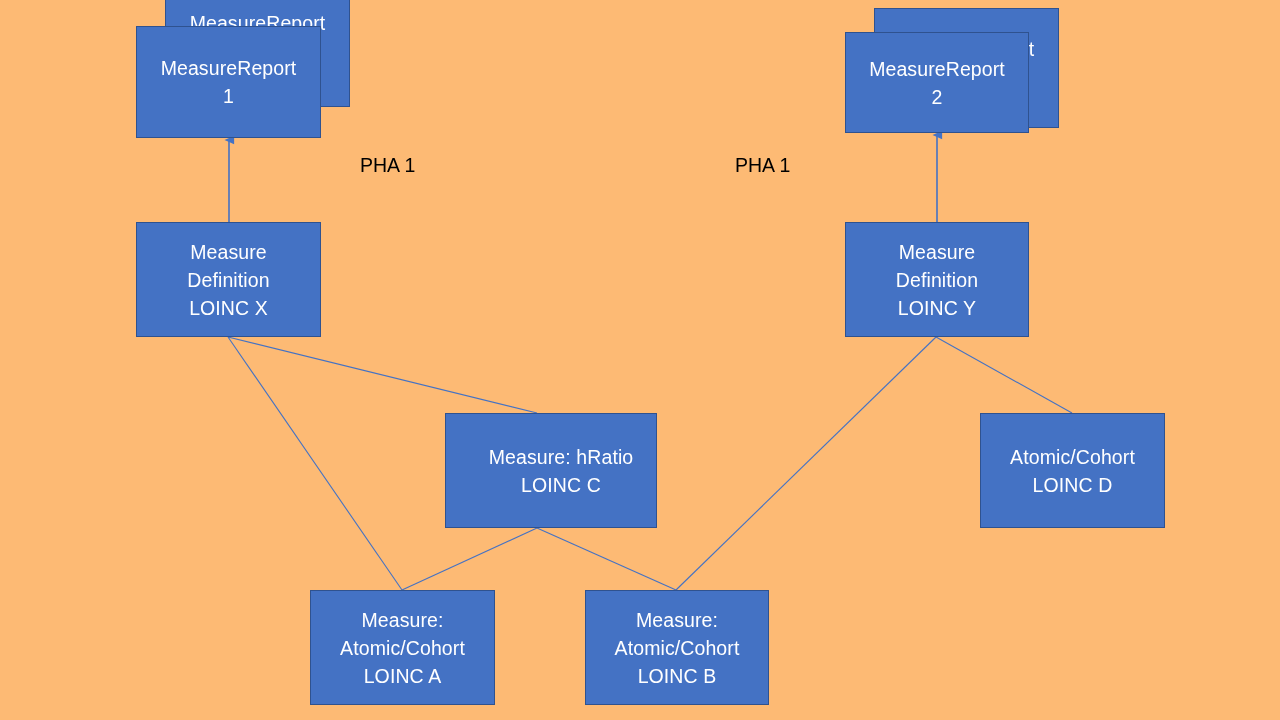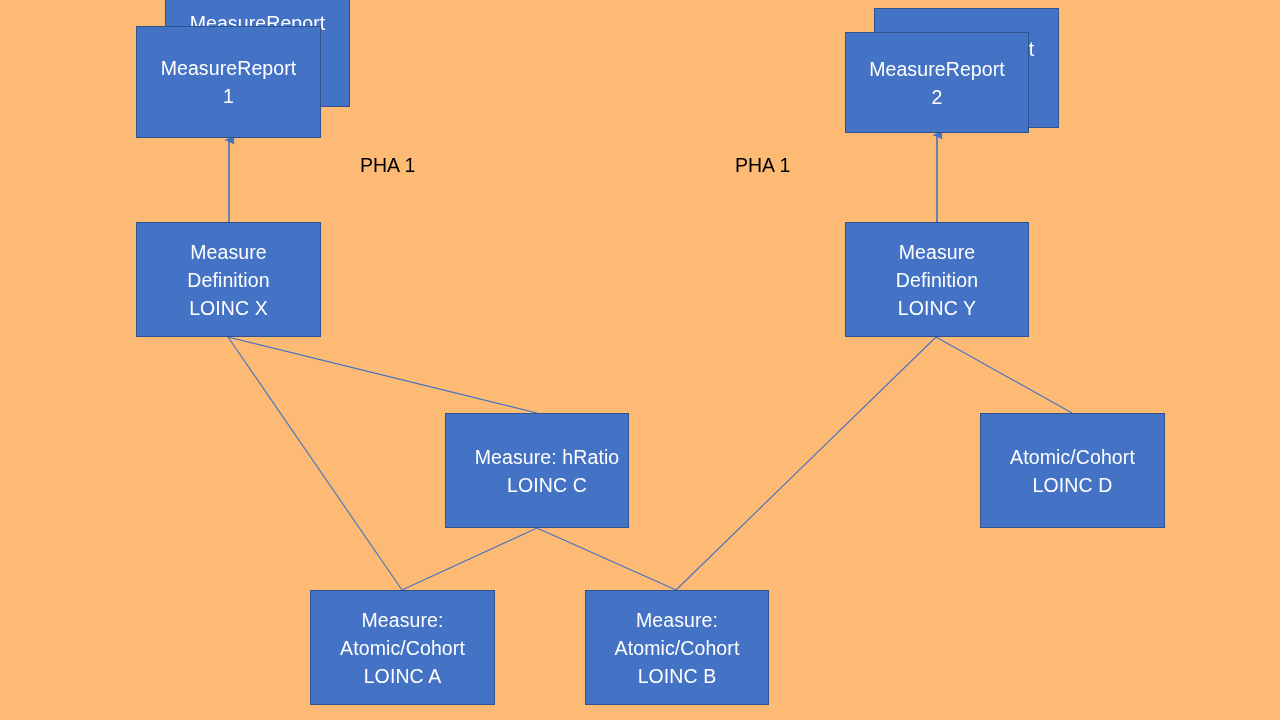--- a/index.html
+++ b/index.html
@@ -60,21 +60,21 @@
     white-space: nowrap;
     z-index: 4;
   }
   
   #report1-back   { left: 165px; top: -18px;  width: 185px; height: 125px; }
   #report1-front  { left: 136px; top: 26px;   width: 185px; height: 112px; }
   #report2-back   { left: 874px; top: 8px;    width: 185px; height: 120px; }
   #report2-front  { left: 845px; top: 32px;   width: 184px; height: 101px; }
   #measure-def-x  { left: 136px; top: 222px;  width: 185px; height: 115px; }
   #measure-def-y  { left: 845px; top: 222px;  width: 184px; height: 115px; }
-  #measure-hratio { left: 445px; top: 413px;  width: 184px; height: 115px; padding-left: 20px; }
+  #measure-hratio { left: 445px; top: 413px;  width: 212px; height: 115px; padding-left: 20px; }
   #atomic-d       { left: 980px; top: 413px;  width: 185px; height: 115px; }
   #atomic-a       { left: 310px; top: 590px;  width: 185px; height: 115px; }
   #atomic-b       { left: 585px; top: 590px;  width: 184px; height: 115px; }
   #pha1-label     { left: 360px; top: 153px; }
   #pha2-label     { left: 735px; top: 153px; }
 </style>
 </head>
 <body>
 
 <div id="canvas">

